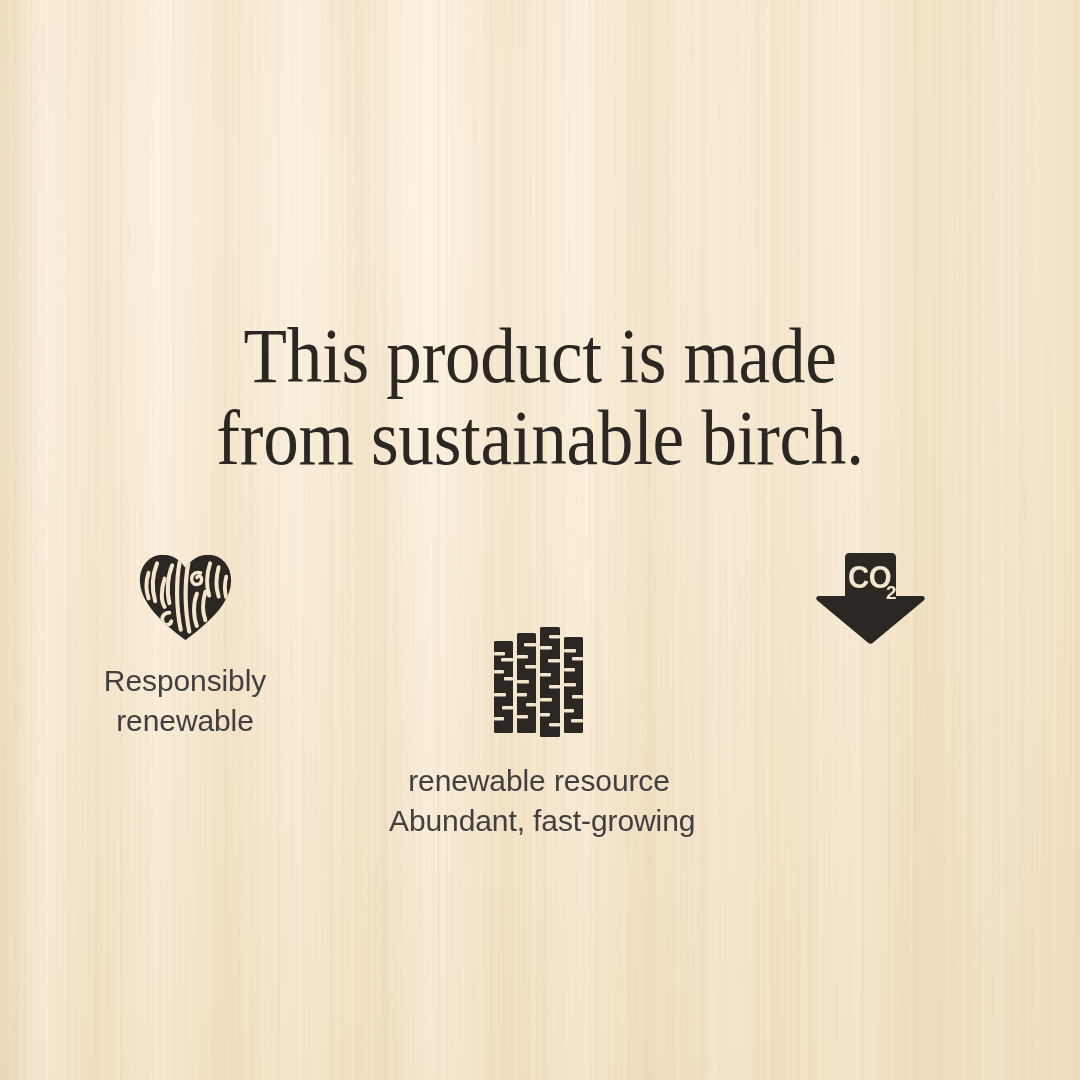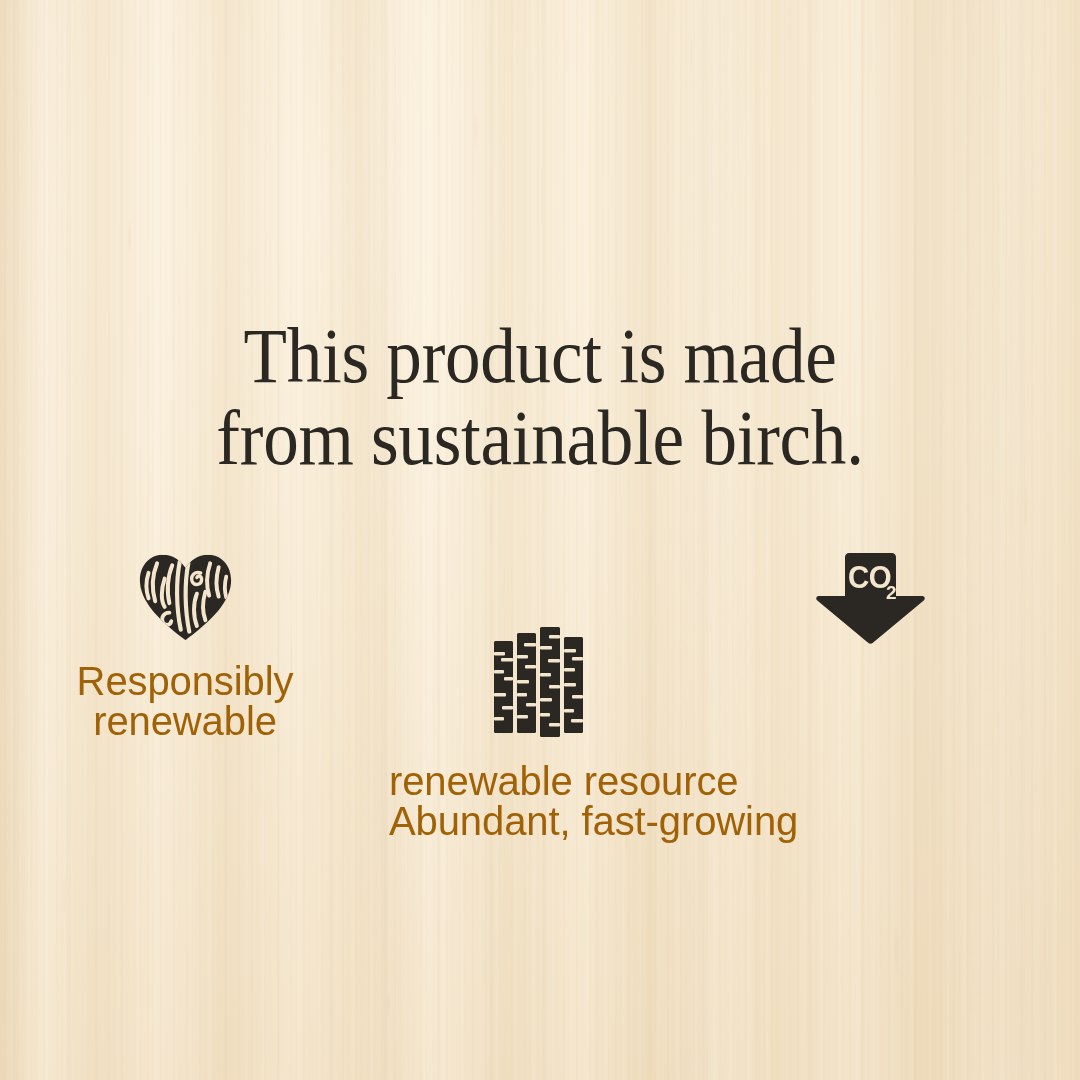--- a/index.html
+++ b/index.html
@@ -135,23 +135,23 @@
 
   
   .feature {
     position: absolute;
     text-align: center;
     color: #2b2722;
   }
   .feature-caption {
     font-family: "Liberation Sans", "DejaVu Sans", sans-serif;
     font-weight: 400;
-    font-size: 40px;
+    font-size: 30px;
     line-height: 40px;
-    color: #a16207;
+    color: #404040;
     letter-spacing: -0.1px;
   }
   .feature-caption span { display: block; white-space: nowrap; }
 
   .feature-icon { display: block; margin: 0 auto; }
 
   
   .feature--harvested { left: 35px; top: 552px; width: 300px; }
   .feature--harvested .feature-caption { margin-top: 19px; }
 

